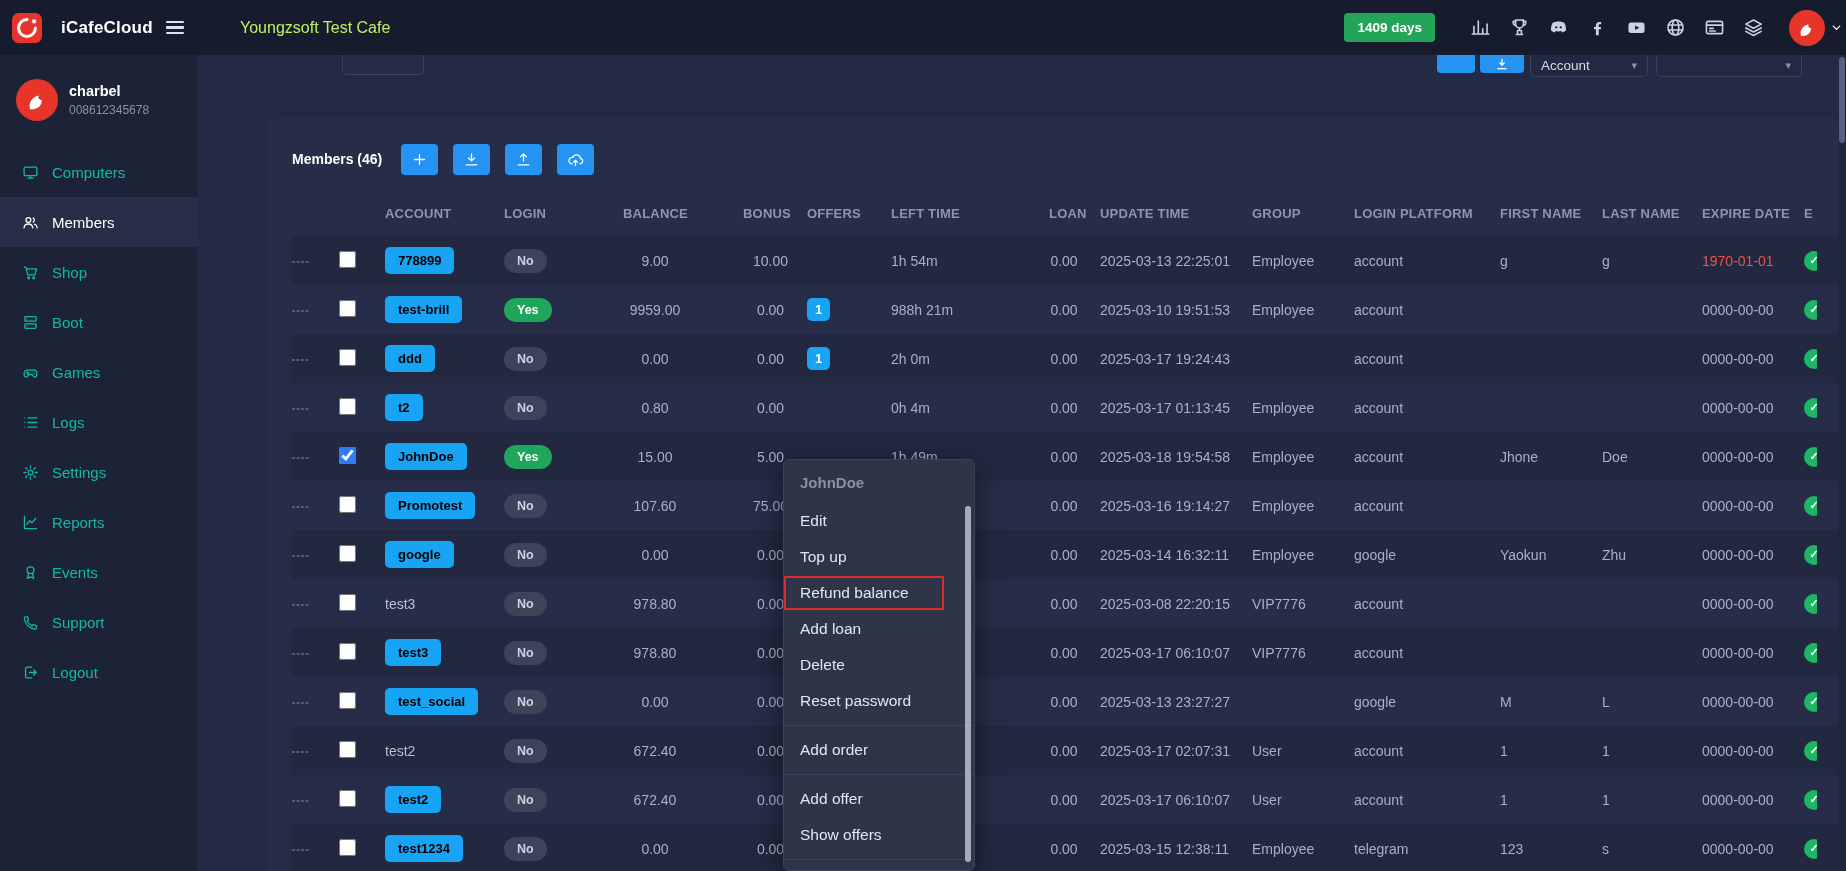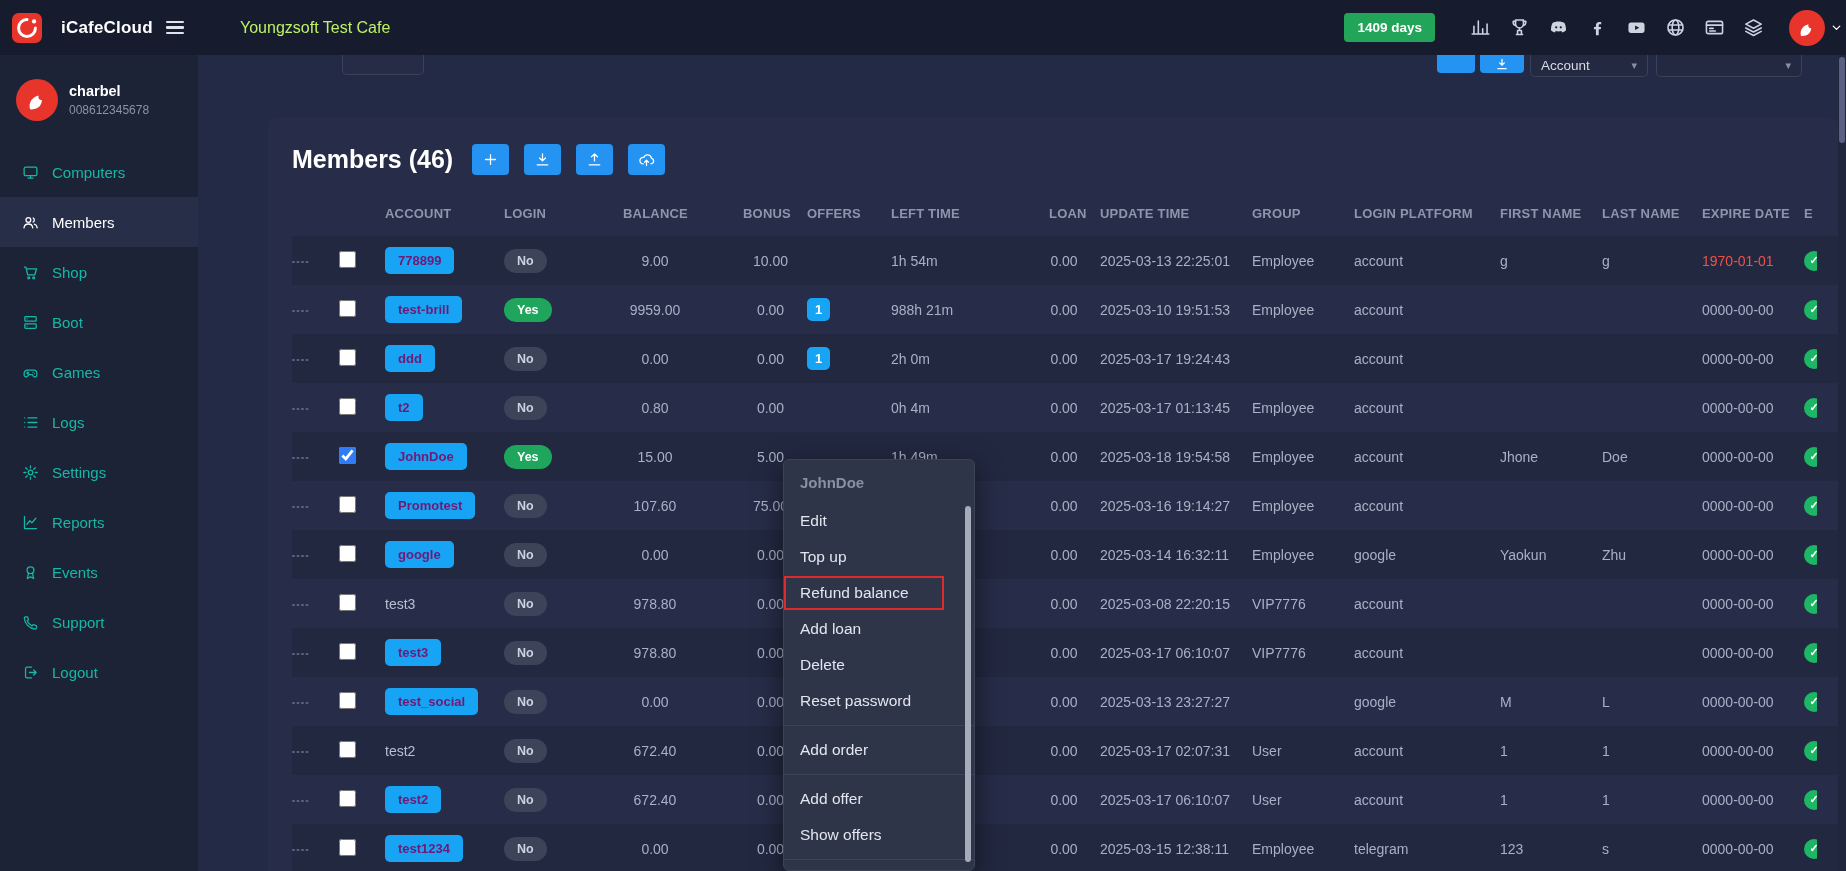--- a/index.html
+++ b/index.html
@@ -36,34 +36,34 @@
   
   .main{position:absolute;left:198px;top:55px;width:1648px;height:816px}
   .cut-box{position:absolute;top:0;background:#262c45;border:1px solid #3a4158;border-top:none;border-radius:0 0 5px 5px}
   .cut-blue{position:absolute;top:0;background:#2493f1;border-radius:0 0 4px 4px;display:flex;align-items:flex-end;justify-content:center;color:#fff;overflow:hidden}
   .cut-blue svg{width:14px;height:14px;margin-bottom:2px}
   .cut-select{position:absolute;top:0;background:#232940;border:1px solid #3a4158;border-top:none;border-radius:0 0 5px 5px;display:flex;align-items:center;justify-content:space-between;color:#d8dbe6;font-size:13.5px;padding:0 10px;cursor:pointer}
   .cut-select .caret{color:#8a90a5;font-size:11px}
 
   .card{position:absolute;left:70px;top:63px;width:1570px;height:753px;background:#272d48;border-radius:8px 8px 0 0;padding:18px 0 0 24px;overflow:hidden}
   .card-head{display:flex;align-items:center;gap:15px;height:46px}
-  .card-title{color:#fff;font-size:25px;font-weight:bold;margin-right:4px}
+  .card-title{color:#fff;font-size:14px;font-weight:bold;margin-right:4px}
   .tool-btn{width:37px;height:31px;background:#2493f1;border:none;border-radius:4px;color:#fff;display:inline-flex;align-items:center;justify-content:center;cursor:pointer}
   .tool-btn svg{width:17px;height:17px}
 
   
   table.members{border-collapse:collapse;table-layout:fixed;width:1546px;margin-top:8px}
   .members th{height:46px;text-align:left;font-size:13px;color:#8e95ab;font-weight:bold;letter-spacing:.2px;white-space:nowrap;overflow:hidden}
   .members td{height:49px;font-size:14px;color:#a9b0c5;white-space:nowrap;overflow:hidden;vertical-align:middle}
   .members tbody tr:nth-child(odd){background:#222840}
   .num{text-align:center}
   .td-bal{padding-right:56px}
   .td-bonus{padding-right:9px}
   .td-loan{padding-right:21px}
-  .acct-btn{background:#17a4f5;color:#701a75;border:none;border-radius:5px;font-weight:bold;font-size:13px;padding:6px 13px;cursor:pointer;font-family:inherit}
+  .acct-btn{background:#17a4f5;color:#000000;border:none;border-radius:5px;font-weight:bold;font-size:13px;padding:6px 13px;cursor:pointer;font-family:inherit}
   .acct-plain{color:#b9bfd2;font-size:14px}
   .pill{display:inline-block;border-radius:20px;font-size:12.5px;font-weight:bold;padding:5px 13px}
   .pill.no{background:#3d4459;color:#ccd2e2}
   .pill.yes{background:#1fa55c;color:#fff}
   .offers-badge{display:inline-flex;align-items:center;justify-content:center;width:23px;height:23px;border-radius:5px;background:#17a4f5;color:#fff;font-size:13px;font-weight:bold;cursor:pointer}
   .expire-red{color:#f0524a}
   .dots{display:inline-block;width:18px;height:7px;position:relative;cursor:pointer}
   .dots::before{content:"";position:absolute;left:0;top:2px;width:2.6px;height:2.6px;border-radius:50%;background:#5c637c;box-shadow:4.5px 0 0 #5c637c,9px 0 0 #5c637c,13.5px 0 0 #5c637c}
   .row-check{width:17px;height:17px;accent-color:#2e7cf6;cursor:pointer}
   .end-clip{display:inline-block;width:13px;height:20px;overflow:hidden;vertical-align:middle}

